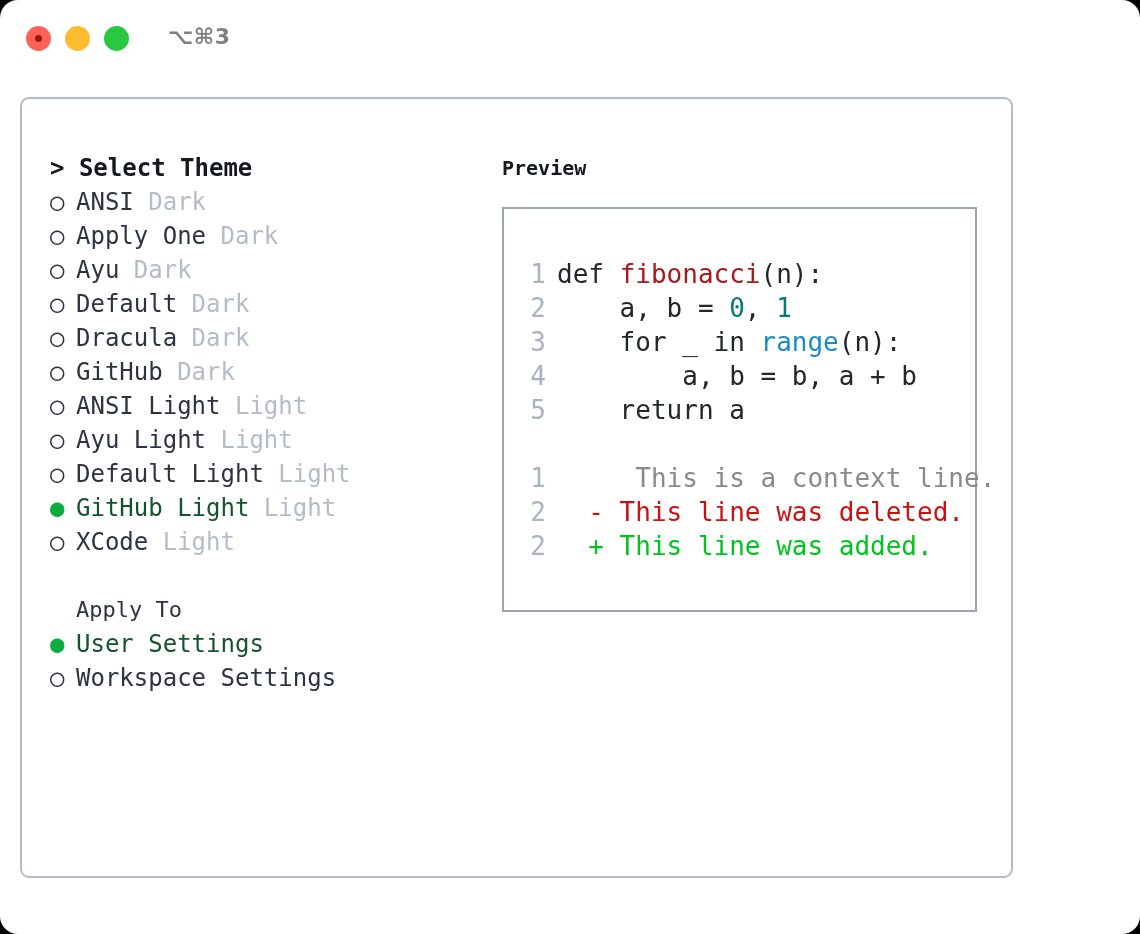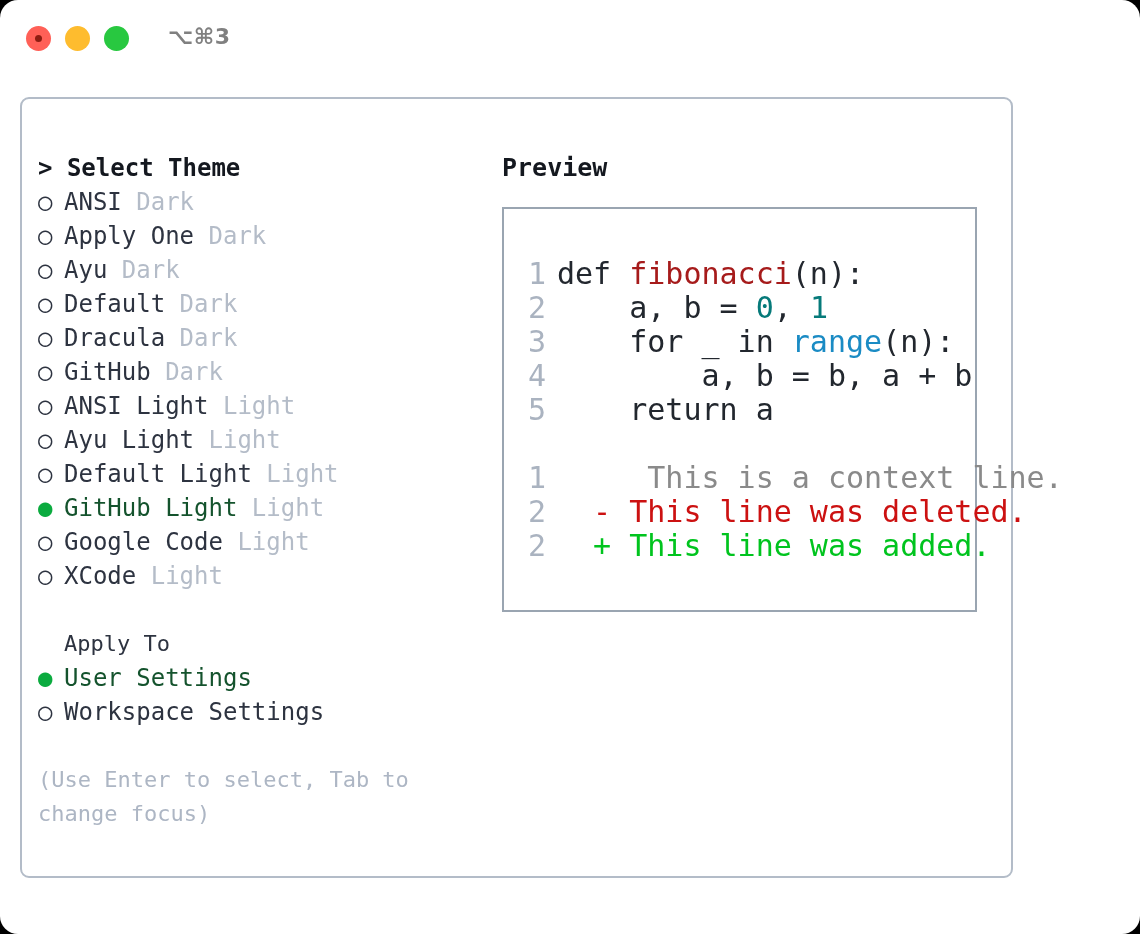--- a/index.html
+++ b/index.html
@@ -78,21 +78,21 @@
     height: 781px;
     border: 2px solid #b3bcc8;
     border-radius: 9px;
     box-sizing: border-box;
     background: #ffffff;
   }
 
   
   #left-col {
     position: absolute;
-    left: 16px;
+    left: 28px;
     top: 52px;
     width: 450px;
   }
   .list-heading {
     font-size: 24px;
     font-weight: bold;
     color: #14181f;
     line-height: 34px;
     white-space: pre;
   }
@@ -135,37 +135,37 @@
   }
 
   
   #right-col {
     position: absolute;
     left: 480px;
     top: 52px;
     width: 490px;
   }
   #preview-title {
-    font-size: 25px;
+    font-size: 20px;
     font-weight: bold;
     color: #14181f;
     line-height: 34px;
   }
   #preview-box {
     margin-top: 22px;
     width: 475px;
     height: 405px;
     border: 2px solid #9aa5b1;
     box-sizing: border-box;
     background: #ffffff;
     padding-top: 48px;
     padding-left: 20px;
   }
   .code-line {
-    font-size: 30px;
+    font-size: 26px;
     line-height: 34px;
     white-space: pre;
     color: #22272e;
   }
   .lineno {
     display: inline-block;
     width: 22px;
     text-align: right;
     color: #aab3c0;
   }
@@ -203,34 +203,32 @@
           <div class="opt-row"><span class="marker">○</span><span class="opt-name">ANSI</span><span class="opt-kind"> Dark</span></div>
           <div class="opt-row"><span class="marker">○</span><span class="opt-name">Apply One</span><span class="opt-kind"> Dark</span></div>
           <div class="opt-row"><span class="marker">○</span><span class="opt-name">Ayu</span><span class="opt-kind"> Dark</span></div>
           <div class="opt-row"><span class="marker">○</span><span class="opt-name">Default</span><span class="opt-kind"> Dark</span></div>
           <div class="opt-row"><span class="marker">○</span><span class="opt-name">Dracula</span><span class="opt-kind"> Dark</span></div>
           <div class="opt-row"><span class="marker">○</span><span class="opt-name">GitHub</span><span class="opt-kind"> Dark</span></div>
           <div class="opt-row"><span class="marker">○</span><span class="opt-name">ANSI Light</span><span class="opt-kind"> Light</span></div>
           <div class="opt-row"><span class="marker">○</span><span class="opt-name">Ayu Light</span><span class="opt-kind"> Light</span></div>
           <div class="opt-row"><span class="marker">○</span><span class="opt-name">Default Light</span><span class="opt-kind"> Light</span></div>
           <div class="opt-row selected"><span class="marker sel">●</span><span class="opt-name">GitHub Light</span><span class="opt-kind"> Light</span></div>
-          <div class="opt-row"><span class="marker">○</span><span class="opt-name">Google Code</span><span class="opt-kind"> Light</span></div>
           <div class="opt-row"><span class="marker">○</span><span class="opt-name">XCode</span><span class="opt-kind"> Light</span></div>
         </div>
 
       <div class="spacer"></div>
 
       <div class="section-heading">Apply To</div>
 
       <div id="apply-items">
           <div class="opt-row selected"><span class="marker sel">●</span><span class="opt-name">User Settings</span></div>
           <div class="opt-row"><span class="marker">○</span><span class="opt-name">Workspace Settings</span></div>
         </div>
 
-      <div id="hint">(Use Enter to select, Tab to change focus)</div>
     </div>
 
     <div id="right-col">
       <div id="preview-title">Preview</div>
       <div id="preview-box">
         <div id="code-block">
             <div class="code-line"><span class="lineno">1</span><span class="gap"></span><span class="tok-plain">def </span><span class="tok-fn">fibonacci</span><span class="tok-plain">(n):</span></div>
             <div class="code-line"><span class="lineno">2</span><span class="gap"></span><span class="tok-plain">    a, b = </span><span class="tok-num">0</span><span class="tok-plain">, </span><span class="tok-num">1</span></div>
             <div class="code-line"><span class="lineno">3</span><span class="gap"></span><span class="tok-plain">    for _ in </span><span class="tok-call">range</span><span class="tok-plain">(n):</span></div>
             <div class="code-line"><span class="lineno">4</span><span class="gap"></span><span class="tok-plain">        a, b = b, a + b</span></div>

